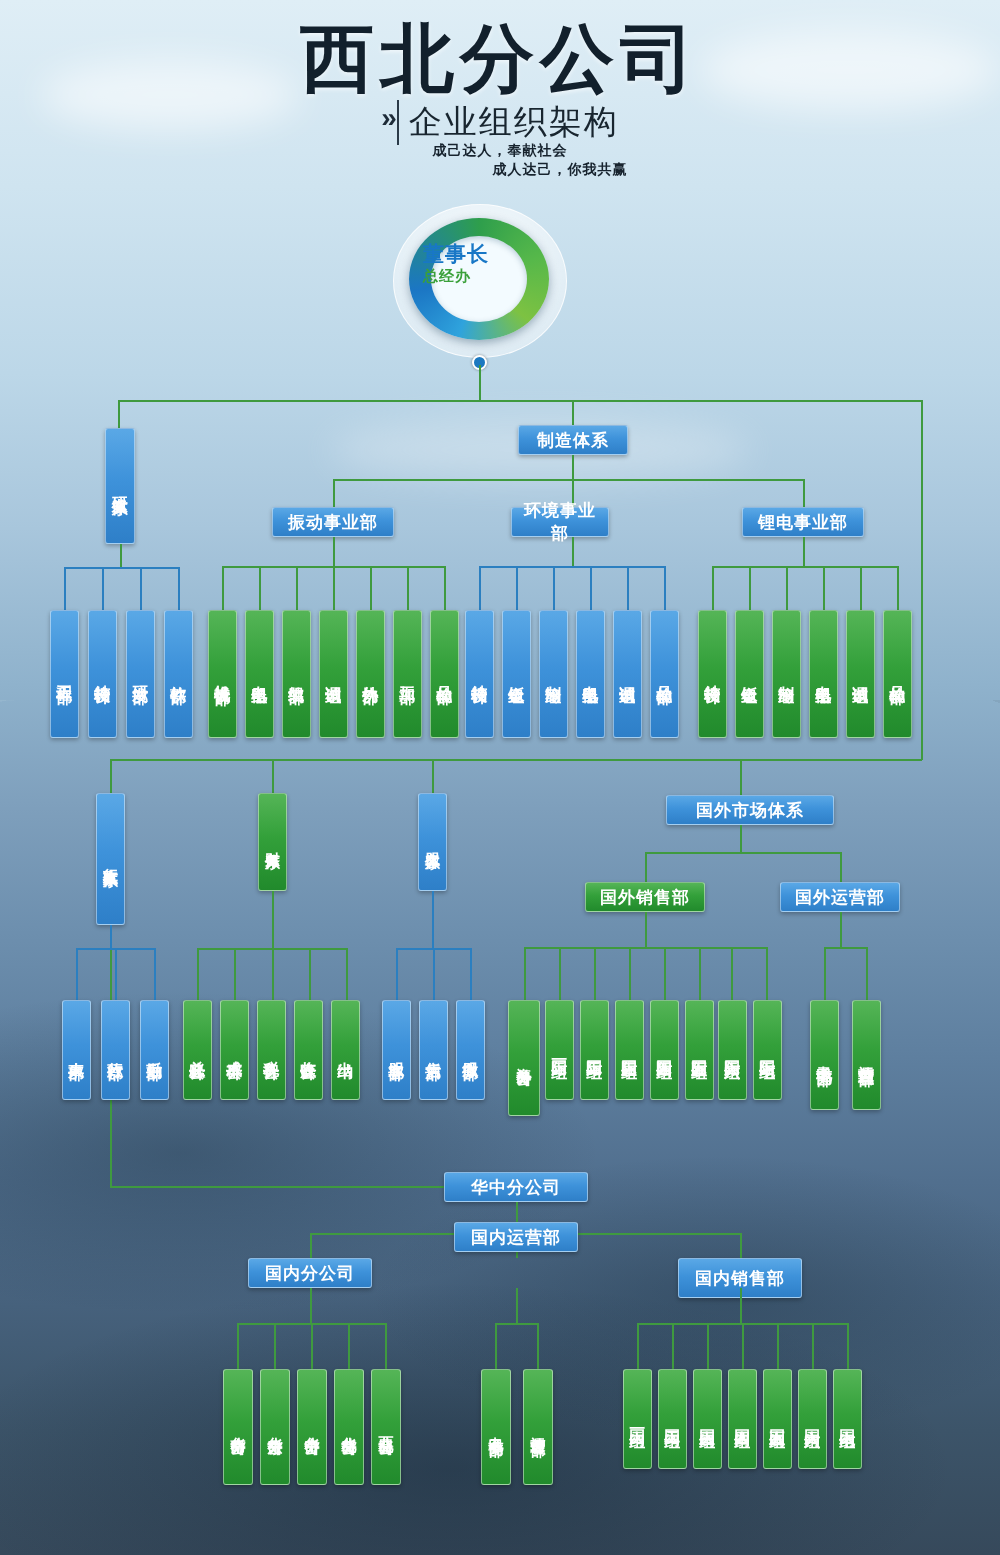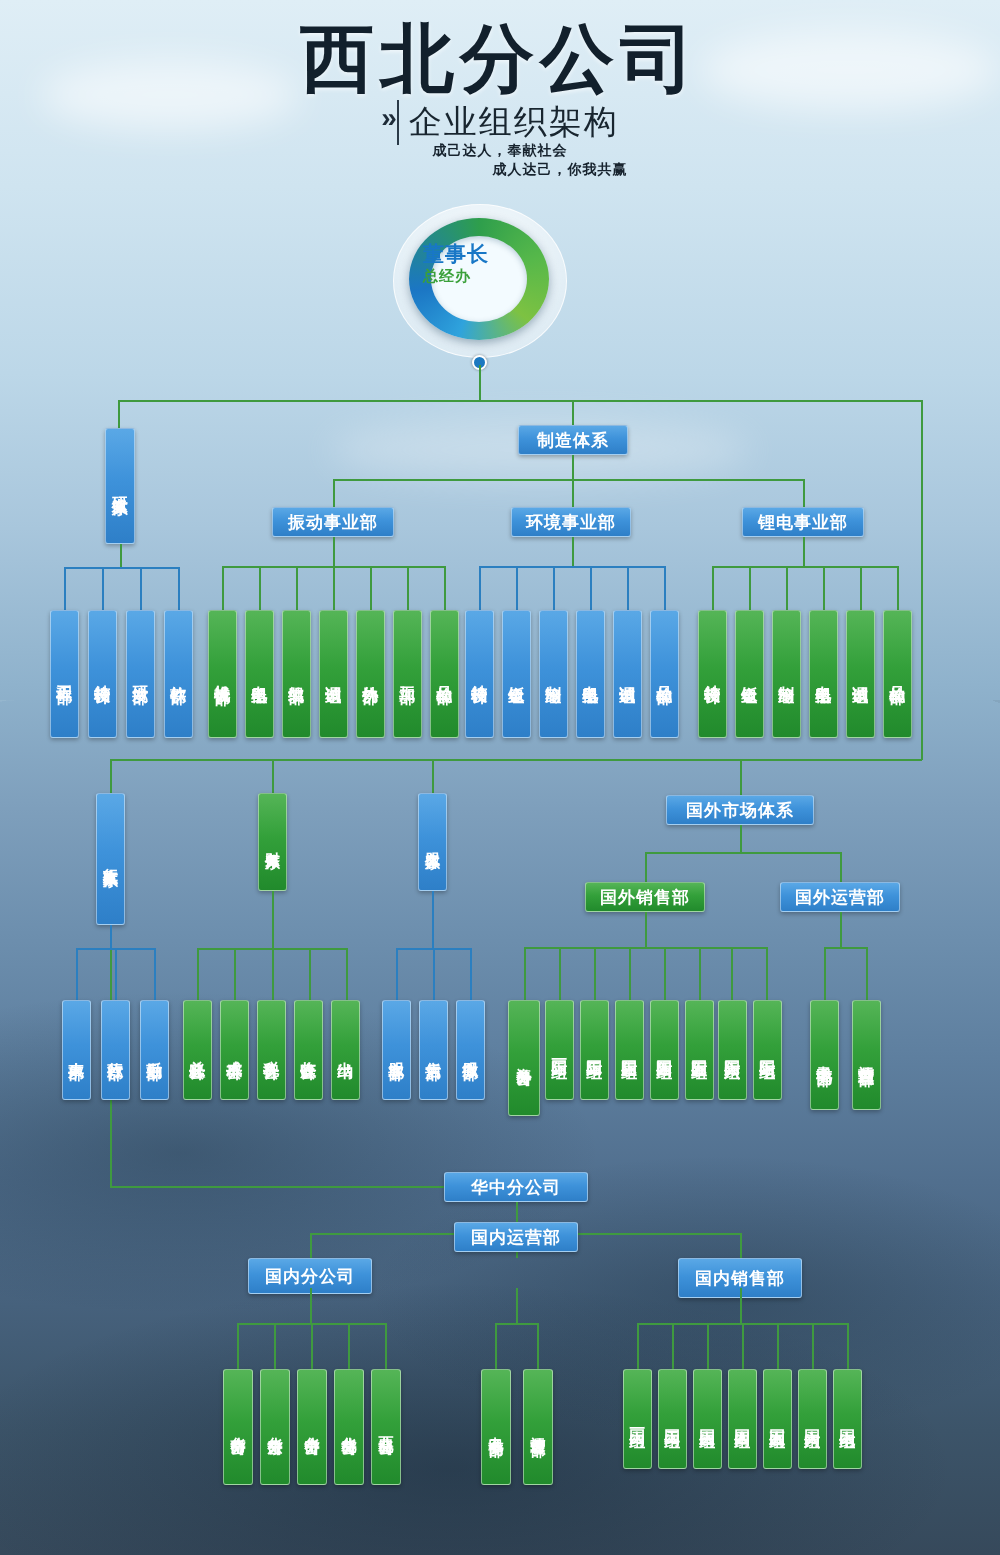--- a/index.html
+++ b/index.html
@@ -143,21 +143,21 @@
 <div class="node blue v-node" style="left:105px;top:428px;width:30px;height:116px;">研发体系</div>
 <div class="node blue h-node" style="left:518px;top:425px;width:110px;height:30px;">制造体系</div>
 
 <div class="ln v" style="left:572px;top:455px;height:25px;"></div>
 <div class="ln h" style="left:333px;top:479px;width:470px;"></div>
 <div class="ln v" style="left:333px;top:479px;height:28px;"></div>
 <div class="ln v" style="left:572px;top:479px;height:28px;"></div>
 <div class="ln v" style="left:803px;top:479px;height:28px;"></div>
 
 <div class="node blue h-node" style="left:272px;top:507px;width:122px;height:30px;">振动事业部</div>
-<div class="node blue h-node" style="left:511px;top:507px;width:120px;height:30px;">环境事业部</div>
+<div class="node blue h-node" style="left:511px;top:507px;width:98px;height:30px;">环境事业部</div>
 <div class="node blue h-node" style="left:742px;top:507px;width:122px;height:30px;">锂电事业部</div>
 
 <div class="ln v" style="left:120px;top:544px;height:24px;"></div>
 <div class="ln h blue" style="left:64px;top:567px;width:114px;"></div>
 <div class="ln v blue" style="left:64px;top:567px;height:43px;"></div>
 <div class="ln v blue" style="left:102px;top:567px;height:43px;"></div>
 <div class="ln v blue" style="left:140px;top:567px;height:43px;"></div>
 <div class="ln v blue" style="left:178px;top:567px;height:43px;"></div>
 
 <div class="ln v" style="left:333px;top:537px;height:30px;"></div>
@@ -211,21 +211,21 @@
 <div class="node green v-node" style="left:698px;top:610px;width:29px;height:128px;">结构设计</div>
 <div class="node green v-node" style="left:735px;top:610px;width:29px;height:128px;">钣金组</div>
 <div class="node green v-node" style="left:772px;top:610px;width:29px;height:128px;">制冷组</div>
 <div class="node green v-node" style="left:809px;top:610px;width:29px;height:128px;">电器组</div>
 <div class="node green v-node" style="left:846px;top:610px;width:29px;height:128px;">调试组</div>
 <div class="node green v-node" style="left:883px;top:610px;width:29px;height:128px;">品检部</div>
 
 <div class="node blue v-node sm" style="left:96px;top:793px;width:29px;height:132px;">行政人事体系</div>
 <div class="node green v-node sm" style="left:258px;top:793px;width:29px;height:98px;">财务体系</div>
 <div class="node blue v-node sm" style="left:418px;top:793px;width:29px;height:98px;">客服体系</div>
-<div class="node blue h-node" style="left:666px;top:795px;width:148px;height:30px;">国外市场体系</div>
+<div class="node blue h-node" style="left:666px;top:795px;width:168px;height:30px;">国外市场体系</div>
 
 <div class="ln v" style="left:740px;top:825px;height:28px;"></div>
 <div class="ln h" style="left:645px;top:852px;width:195px;"></div>
 <div class="ln v" style="left:645px;top:852px;height:30px;"></div>
 <div class="ln v" style="left:840px;top:852px;height:30px;"></div>
 <div class="node green h-node" style="left:585px;top:882px;width:120px;height:30px;">国外销售部</div>
 <div class="node blue h-node" style="left:780px;top:882px;width:120px;height:30px;">国外运营部</div>
 
 <div class="ln v blue" style="left:110px;top:925px;height:24px;"></div>
 <div class="ln h blue" style="left:76px;top:948px;width:78px;"></div>
@@ -289,21 +289,21 @@
 <div class="node green v-node" style="left:810px;top:1000px;width:29px;height:110px;">电子商务部</div>
 <div class="node green v-node" style="left:852px;top:1000px;width:29px;height:110px;">运营管理部</div>
 
 <div class="node blue h-node" style="left:444px;top:1172px;width:144px;height:30px;">华中分公司</div>
 <div class="ln v" style="left:516px;top:1202px;height:32px;"></div>
 <div class="ln h" style="left:310px;top:1233px;width:430px;"></div>
 <div class="ln v" style="left:310px;top:1233px;height:25px;"></div>
 <div class="ln v" style="left:516px;top:1233px;height:25px;"></div>
 <div class="ln v" style="left:740px;top:1233px;height:25px;"></div>
 
-<div class="node blue h-node" style="left:248px;top:1258px;width:124px;height:36px;">国内分公司</div>
+<div class="node blue h-node" style="left:248px;top:1258px;width:124px;height:30px;">国内分公司</div>
 <div class="node blue h-node" style="left:454px;top:1222px;width:124px;height:30px;">国内运营部</div>
 <div class="node blue h-node" style="left:678px;top:1258px;width:124px;height:40px;">国内销售部</div>
 
 <div class="ln v" style="left:310px;top:1288px;height:36px;"></div>
 <div class="ln h" style="left:237px;top:1323px;width:148px;"></div>
 <div class="ln v" style="left:237px;top:1323px;height:46px;"></div>
 <div class="ln v" style="left:274px;top:1323px;height:46px;"></div>
 <div class="ln v" style="left:311px;top:1323px;height:46px;"></div>
 <div class="ln v" style="left:348px;top:1323px;height:46px;"></div>
 <div class="ln v" style="left:385px;top:1323px;height:46px;"></div>

